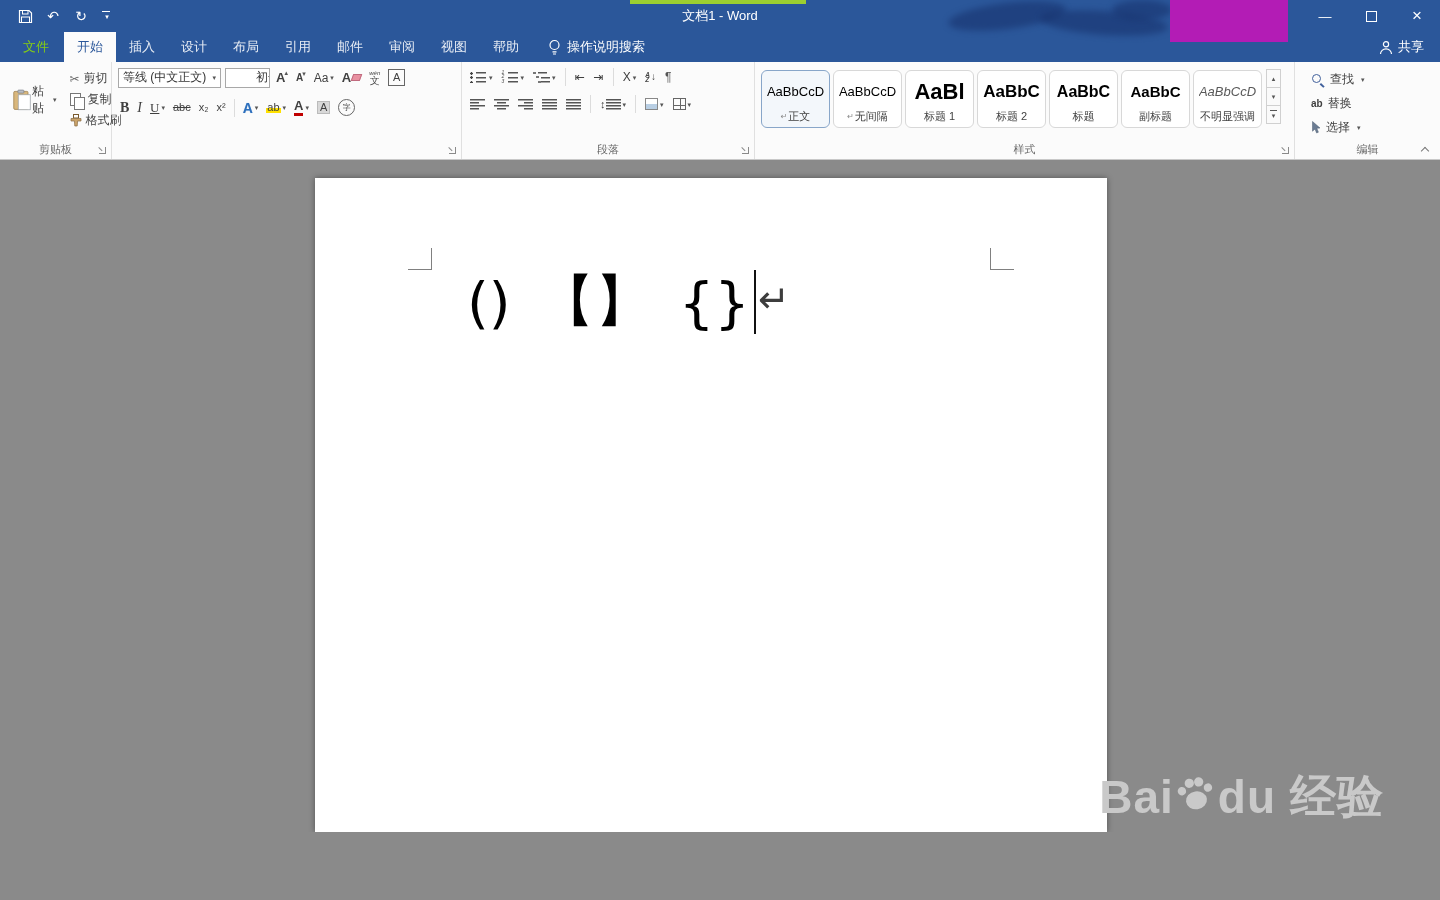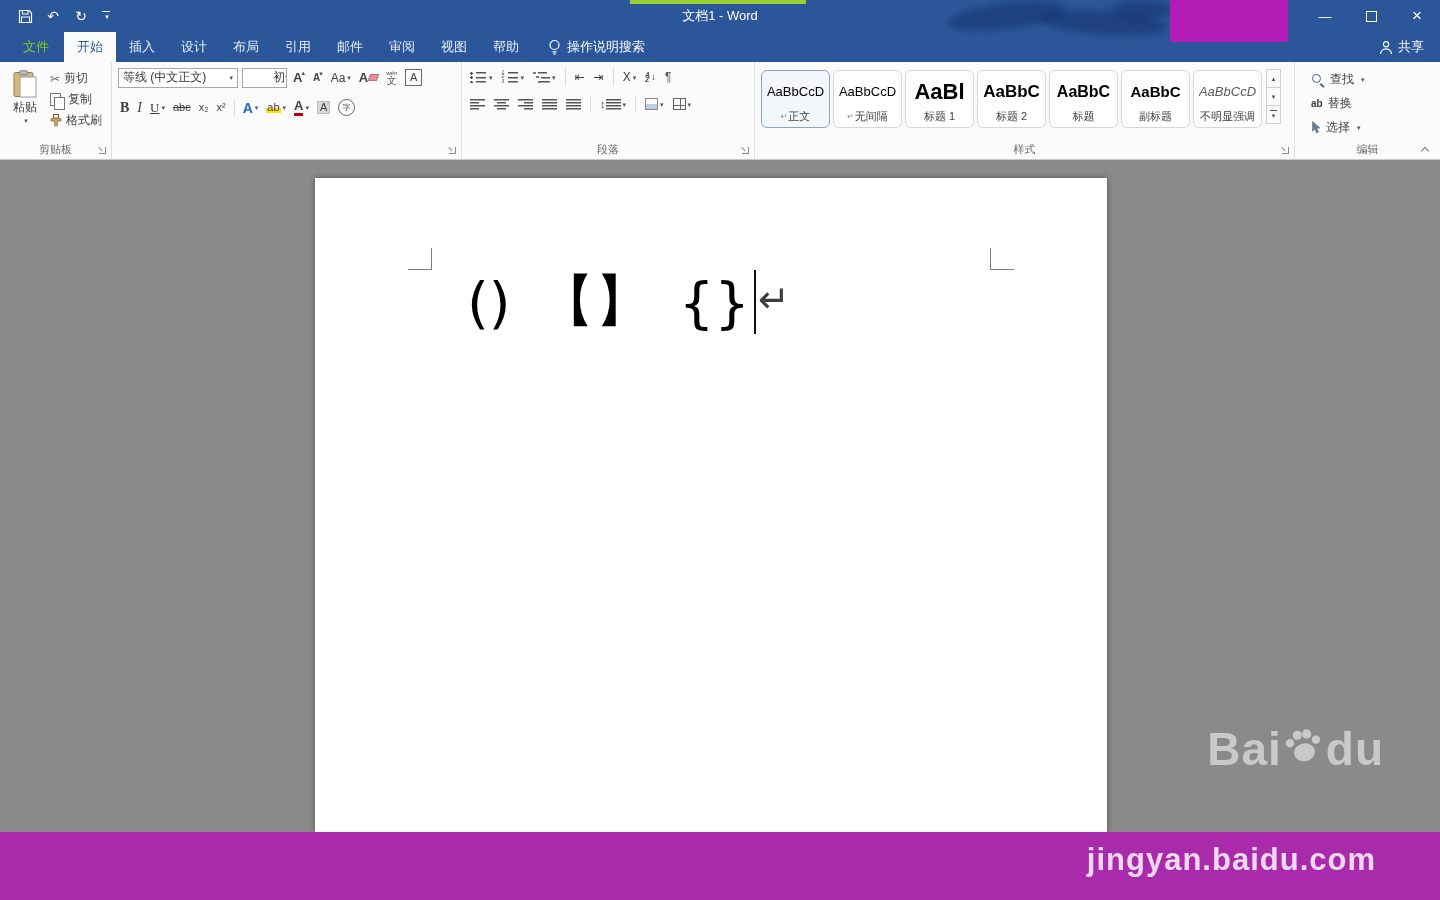--- a/index.html
+++ b/index.html
@@ -42,33 +42,33 @@
   .g-label{position:absolute;bottom:2px;left:0;right:0;text-align:center;font-size:11px;color:#6a6a6a;pointer-events:none;}
   .g-launcher{position:absolute;right:4px;bottom:4px;width:9px;height:9px;cursor:pointer;}
   .g-launcher::before{content:"";position:absolute;right:1px;bottom:1px;width:6px;height:6px;border-right:1.2px solid #8a8a8a;border-bottom:1.2px solid #8a8a8a;}
   .g-launcher::after{content:"";position:absolute;left:1px;top:1px;width:5px;height:1.2px;background:#8a8a8a;transform:rotate(45deg);transform-origin:0 0;}
   .collapse-btn{position:absolute;right:10px;bottom:5px;width:10px;height:8px;cursor:pointer;}
   .collapse-btn::before{content:"";position:absolute;left:2px;top:2px;width:5px;height:5px;border-left:1.4px solid #777;border-top:1.4px solid #777;transform:rotate(45deg);}
   .dd{font-size:7px;color:#555;margin-left:2px;}
 
   
   .g-clip .g-body{display:flex;gap:6px;}
-  .paste-btn{display:flex;flex-direction:column;align-items:center;gap:1px;padding:4px 7px 2px;cursor:pointer;color:#3f3f3f;}
+  .paste-btn{display:flex;align-items:center;gap:1px;padding:4px 7px 2px;cursor:pointer;color:#3f3f3f;}
   .clip-col{display:flex;flex-direction:column;justify-content:flex-start;margin-top:2px;}
   .crow{display:flex;align-items:center;gap:4px;height:21px;font-size:12px;color:#3f3f3f;cursor:pointer;white-space:nowrap;}
   .scis{font-size:12px;color:#666;}
   .ic-copy{width:9px;height:11px;border:1px solid #777;background:#fff;position:relative;display:inline-block;margin-right:3px;}
   .ic-copy::after{content:"";position:absolute;left:3px;top:3px;width:9px;height:11px;border:1px solid #777;background:#fff;}
 
   
   .frow{display:flex;align-items:center;gap:4px;}
   .frow.r1{margin-top:1px;}
   .frow.r2{margin-top:9px;}
   .combo{display:inline-flex;align-items:center;justify-content:space-between;background:#fff;border:1px solid #a8a8a8;height:20px;font-size:12px;padding:0 4px;color:#333;white-space:nowrap;overflow:hidden;cursor:pointer;box-sizing:border-box;}
-  .combo-name{width:120px;}
+  .combo-name{width:103px;}
   .combo-size{width:45px;padding-left:30px;}
   .fbtn{display:inline-flex;align-items:center;padding:2px 2px;border-radius:2px;color:#3f3f3f;font-size:12px;cursor:pointer;line-height:1;}
   .ga{font-size:13px;font-weight:bold;}
   .ga2{font-size:10px;font-weight:bold;}
   .garr{font-size:7px;transform:translateY(-5px);margin-left:-1px;color:#555;}
   .garr2{font-size:7px;transform:translateY(-4px);margin-left:-1px;color:#555;}
   .eraser{display:inline-block;width:7px;height:5px;background:#e890a0;border:1px solid #c06a7e;transform:skewX(-20deg);margin-left:1px;}
   .pinyin{display:inline-flex;flex-direction:column;align-items:center;font-size:6px;line-height:6px;color:#444;font-style:normal;}
   .pinyin b{font-size:10px;line-height:10px;font-weight:normal;}
   .boxA{width:15px;height:15px;border:1px solid #666;font-size:11px;display:inline-flex;align-items:center;justify-content:center;}
@@ -137,21 +137,21 @@
   .crop.tl{left:93px;top:70px;border-right:1px solid #808080;border-bottom:1px solid #808080;}
   .crop.tr{left:675px;top:70px;border-left:1px solid #808080;border-bottom:1px solid #808080;}
   .docline{position:absolute;left:152px;top:86px;display:flex;align-items:center;font-size:56px;color:#000;font-family:"DejaVu Sans","Liberation Sans",sans-serif;}
   .tk2{margin-left:28px;}
   .tk3{margin-left:28px;}
   .caret{width:2px;height:64px;background:#111;margin-left:4px;animation:blink 1.1s step-end infinite;}
   @keyframes blink{50%{opacity:0;}}
   .pmark{font-size:38px;color:#3d3d3d;margin-left:2px;transform:translateY(-3px);}
 
   
-  .wm1{position:absolute;right:56px;top:562px;display:flex;align-items:center;font-size:46px;font-weight:bold;color:#c9c9c9;letter-spacing:1px;pointer-events:none;}
+  .wm1{position:absolute;right:56px;top:606px;display:flex;align-items:center;font-size:46px;font-weight:bold;color:#c9c9c9;letter-spacing:1px;pointer-events:none;}
   .wm1 .suffix{margin-left:14px;}
   .paw{margin:0 2px;transform:rotate(-8deg) translateY(-4px);}
 
   
   .bottombar{position:relative;height:68px;background:#a92aaa;}
   .wm2{position:absolute;right:64px;top:10px;font-size:31px;font-weight:bold;letter-spacing:1px;color:rgba(255,255,255,.82);pointer-events:none;}
 </style>
 </head>
 <body>
 
@@ -486,20 +486,18 @@
     <div class="wm1">
       <span>Bai</span>
       <svg class="paw" width="40" height="38" viewBox="0 0 38 36">
           <ellipse cx="19" cy="25" rx="10" ry="8.5" fill="#c9c9c9"></ellipse>
           <circle cx="6.5" cy="14.5" r="4" fill="#c9c9c9"></circle>
           <circle cx="14.5" cy="8" r="4.4" fill="#c9c9c9"></circle>
           <circle cx="23.5" cy="8" r="4.4" fill="#c9c9c9"></circle>
           <circle cx="31.5" cy="14.5" r="4" fill="#c9c9c9"></circle>
         </svg>
       <span>du</span>
+      <span class="suffix">经验</span>
     </div>
   </div>
 
-  <div class="bottombar">
-    <div class="wm2">jingyan.baidu.com</div>
-  </div>
 
 </div>
 
 </body></html>

